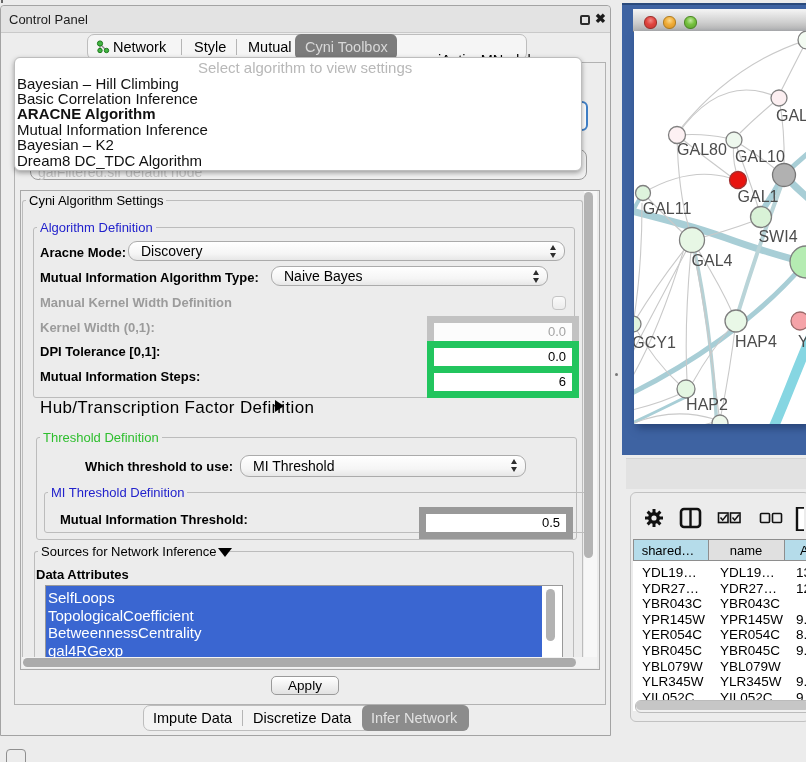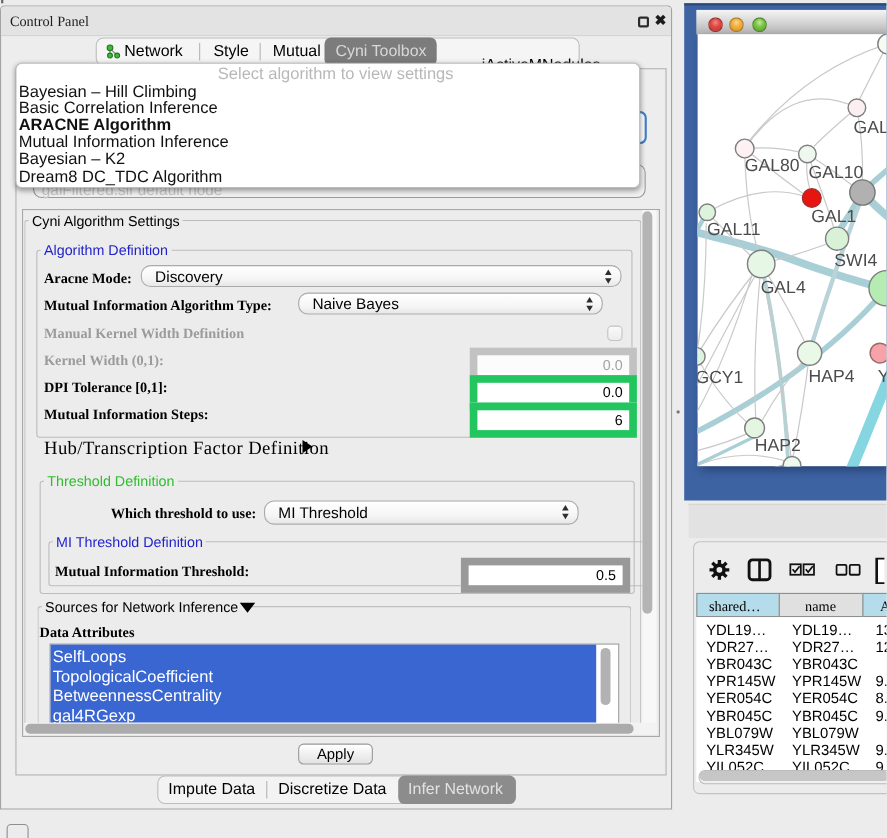--- a/index.html
+++ b/index.html
@@ -1,19 +1,19 @@
 <!DOCTYPE html>
 <html><head>
 <meta charset="utf-8">
 <style>
   html,body{margin:0;padding:0;}
   body{width:806px;height:762px;position:relative;overflow:hidden;
        background:#ececec;font-family:"Liberation Sans",sans-serif;}
   .a{position:absolute;}
-  .lbl{font-size:13px;color:#000;white-space:nowrap;font-family:Liberation Serif, serif;}
+  .lbl{font-size:13px;color:#000;white-space:nowrap;}
   .pit{font-size:15px;color:#111;white-space:nowrap;z-index:21;}
   .bold{font-weight:bold;}
   .gray{color:#9b9b9b;}
   .group{border:1px solid #bcbcbc;border-radius:3px;}
   .gtitle{position:absolute;top:-8px;left:3px;background:#ececec;padding:0 3px;font-size:13px;}
   .field{position:absolute;background:#fff;border:7px solid #22c55e;
          font-size:13px;text-align:right;padding:0 6px;line-height:18px;}
   .combo{position:absolute;background:linear-gradient(#ffffff,#f5f5f5 65%,#e7e7e7);
          border:1px solid #ababab;border-radius:9px;font-size:14px;line-height:19px;
          padding-left:12px;color:#000;}
@@ -105,21 +105,21 @@
 <div class="a lbl bold" style="left:40px;top:459px;width:193px;text-align:right;">Which threshold to use:</div>
 <div class="combo" style="left:240px;top:455px;width:286px;height:22px;box-sizing:border-box;line-height:21px;">MI Threshold
   <span class="arr">
       <span class="up"></span>
       <span class="dn"></span>
     </span></div>
 
 <div class="a group" style="left:44px;top:492px;width:522px;height:39px;padding-left:20px;">
   <span class="gtitle" style="color:#2222cc;">MI Threshold Definition</span>
 </div>
-<div class="a lbl bold" style="left:50px;top:512px;">Mutual Information Threshold:</div>
+<div class="a lbl bold" style="left:60px;top:512px;">Mutual Information Threshold:</div>
 <div class="field" style="left:419px;top:507px;width:128px;height:18px;border-color:#999;">0.5</div>
 
 <div class="a group" style="left:34px;top:551px;width:538px;height:109px;border-bottom:none;">
   <span class="gtitle">Sources for Network Inference &nbsp;</span>
 </div>
 <div class="a" style="left:218px;top:548px;width:0;height:0;border-left:7px solid transparent;
      border-right:7px solid transparent;border-top:9px solid #000;"></div>
 <div class="a lbl bold" style="left:36px;top:567px;">Data Attributes</div>
 <div class="a" style="left:45px;top:585px;width:516px;height:73px;background:#fff;border:1px solid #999;"></div>
 <div class="a" style="left:46px;top:586px;width:496px;height:71px;background:#3a66d1;"></div>

